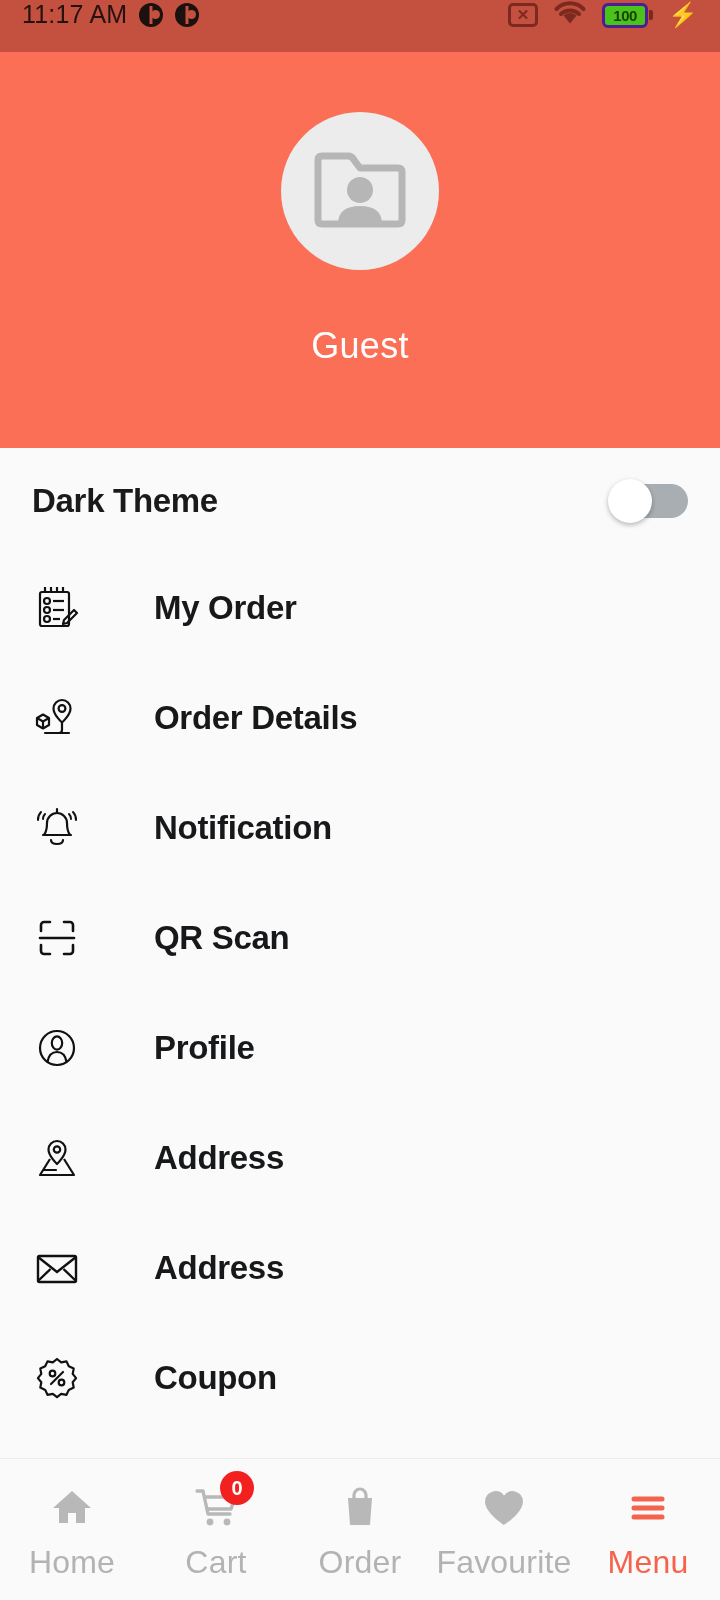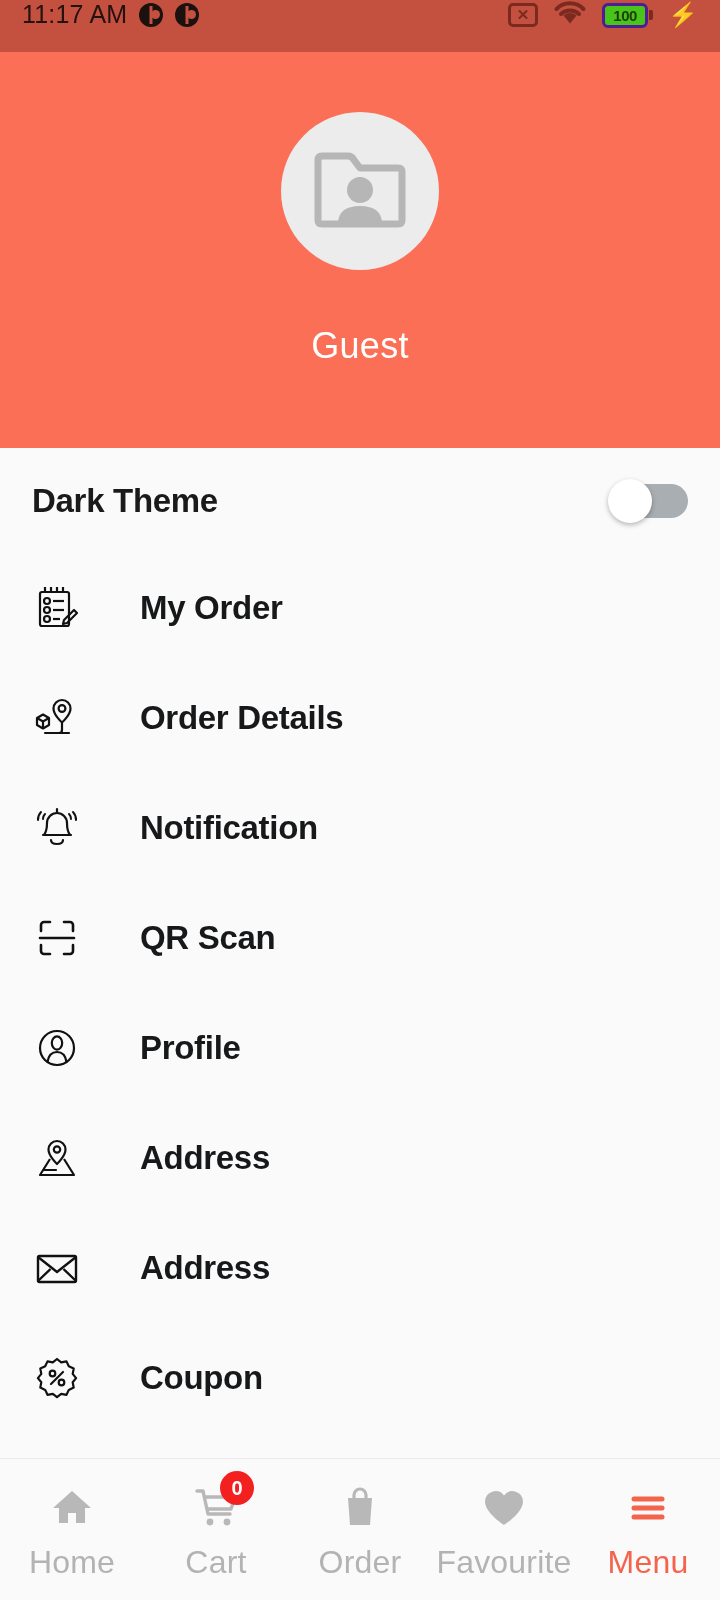--- a/index.html
+++ b/index.html
@@ -90,21 +90,21 @@
     height:110px; display:flex; align-items:center;
     padding:0 0 0 28px;
   }
   .menu-icon{
     width:58px; height:58px;
     display:flex; align-items:center; justify-content:center;
     flex:0 0 58px;
   }
   .menu-icon svg{ display:block; }
   .menu-label{
-    margin-left:54px;
+    margin-left:68px;
     font-size:33px; font-weight:700; color:#17181a; letter-spacing:-.3px;
   }
 
   
   .bottom-nav{
     position:absolute; left:0; bottom:0; width:720px; height:142px;
     background:#fafafa;
     border-top:1px solid #eceaea;
     display:flex; align-items:flex-start;
   }

